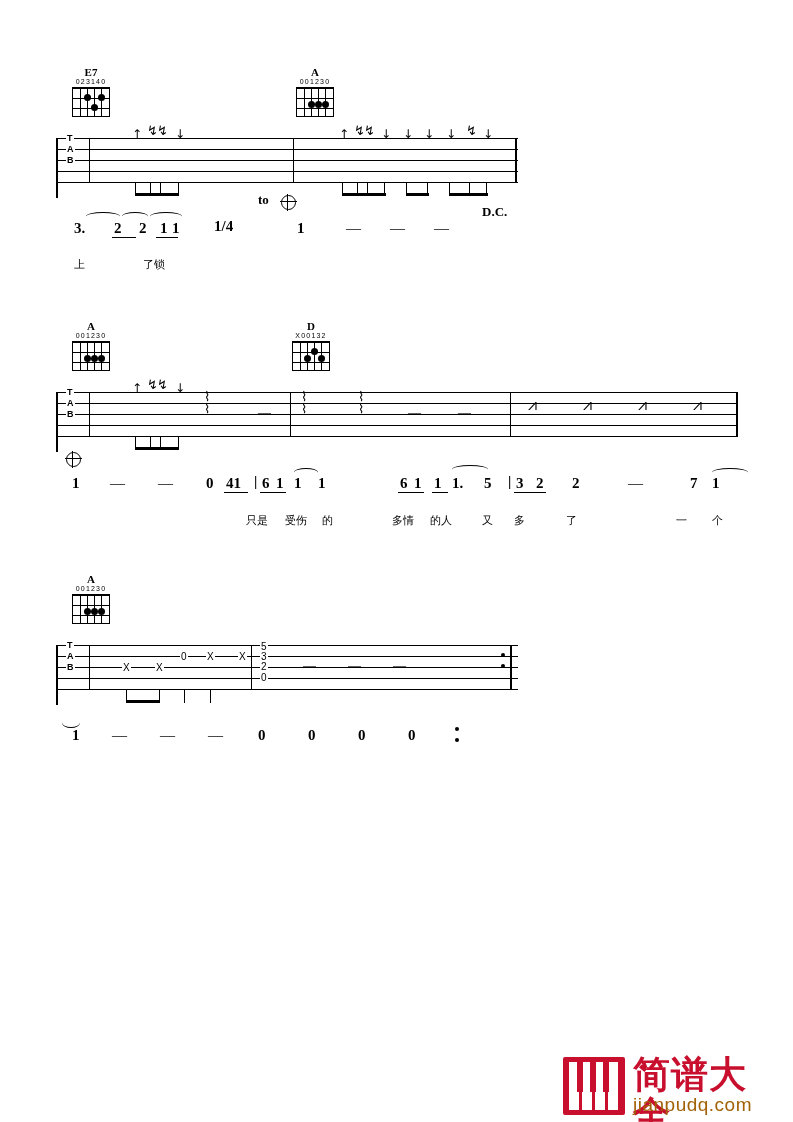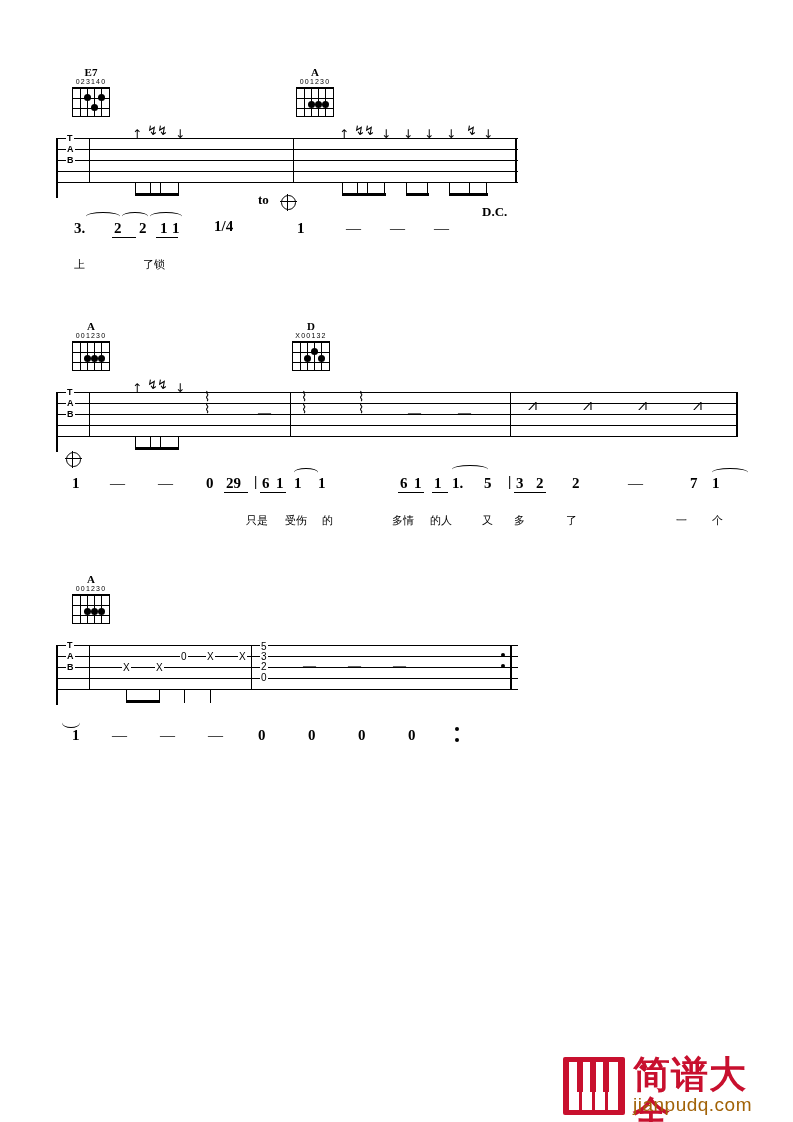--- a/index.html
+++ b/index.html
@@ -443,21 +443,21 @@
       <div class="wiggle" style="left:580px;top:6px;font-size:16px;">⩘</div>
       <div class="wiggle" style="left:635px;top:6px;font-size:16px;">⩘</div>
     </div>
 
     <div class="coda" style="left:66px;top:142px;"></div>
 
     <div class="jp" style="left:72px;top:165px;">1</div>
     <div class="dash" style="left:110px;top:165px;">—</div>
     <div class="dash" style="left:158px;top:165px;">—</div>
     <div class="jp" style="left:206px;top:165px;">0</div>
-    <div class="jp" style="left:226px;top:165px;">29</div>
+    <div class="jp" style="left:226px;top:165px;">41</div>
     <div class="underline1" style="left:224px;top:182px;width:24px;"></div>
 
     <div class="meta bold" style="left:254px;top:164px;font-size:15px;">|</div>
     <div class="jp" style="left:262px;top:165px;">6</div>
     <div class="jp" style="left:276px;top:165px;">1</div>
     <div class="underline1" style="left:260px;top:182px;width:26px;"></div>
     <div class="slur" style="left:294px;top:158px;width:24px;"></div>
     <div class="jp" style="left:294px;top:165px;">1</div>
     <div class="jp" style="left:318px;top:165px;">1</div>
 

